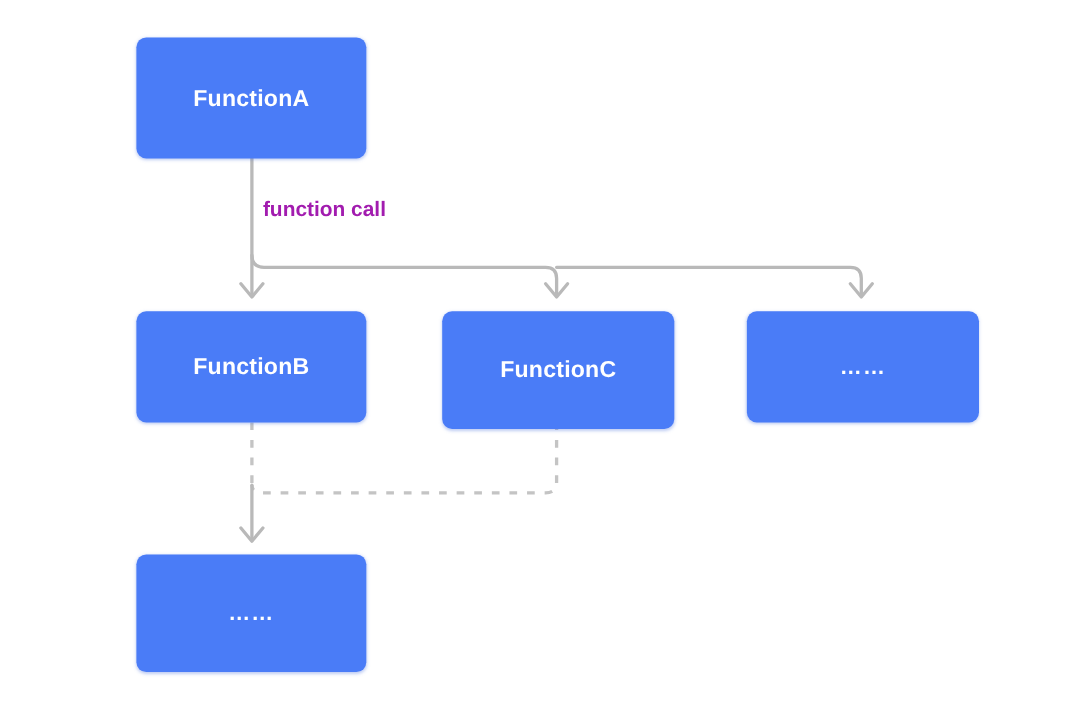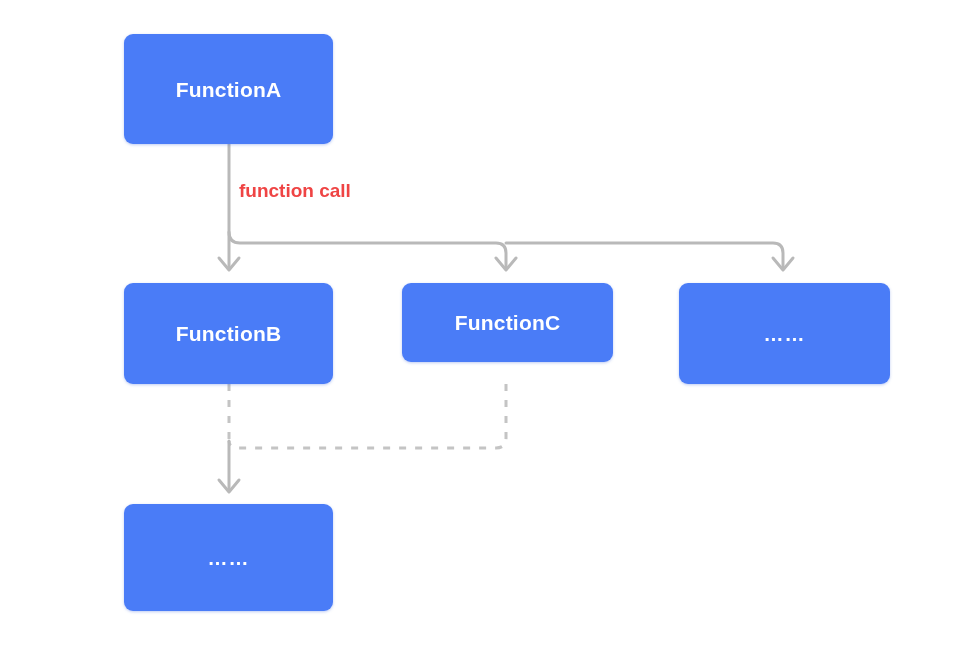--- a/index.html
+++ b/index.html
@@ -44,30 +44,30 @@
     letter-spacing: 0.2px;
     line-height: 1;
     white-space: nowrap;
   }
   .node-label.ellipsis {
     font-size: 20px;
     letter-spacing: 1px;
   }
   .edge-label {
     position: absolute;
-    color: #ef4444;
+    color: #a21caf;
     font-size: 19px;
     font-weight: bold;
     white-space: nowrap;
     line-height: 1;
   }
   
   #node-function-a { left: 124px; top: 34px;  width: 209px; height: 110px; }
   #node-function-b { left: 124px; top: 283px; width: 209px; height: 101px; align-items: center; }
-  #node-function-c { left: 402px; top: 283px; width: 211px; height: 79px; }
+  #node-function-c { left: 402px; top: 283px; width: 211px; height: 107px; }
   #node-more-siblings { left: 679px; top: 283px; width: 211px; height: 101px; }
   #node-more-children { left: 124px; top: 504px; width: 209px; height: 107px; }
   #label-function-call { left: 239px; top: 181px; }
 </style>
 </head>
 <body>
 
 <div id="diagram-canvas">
 
   <svg class="edge-layer" viewBox="0 0 973 655" width="973" height="655" xmlns="http://www.w3.org/2000/svg">

